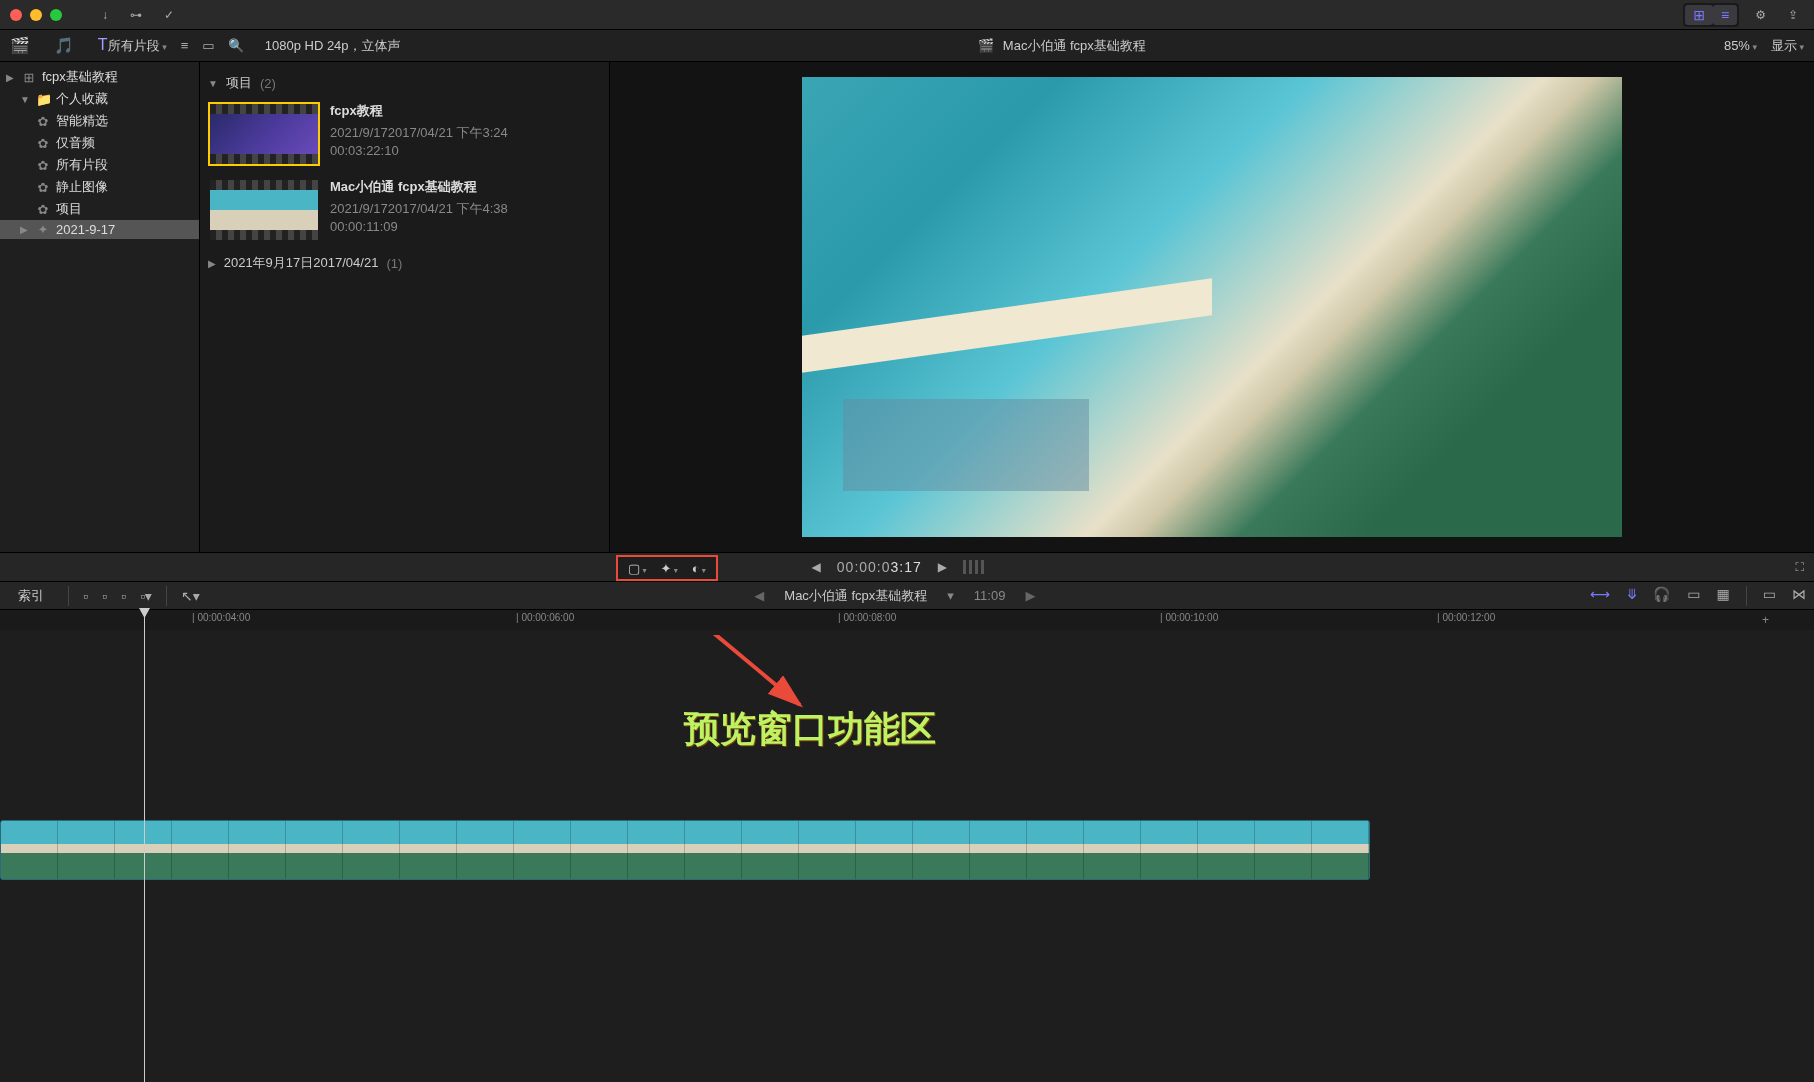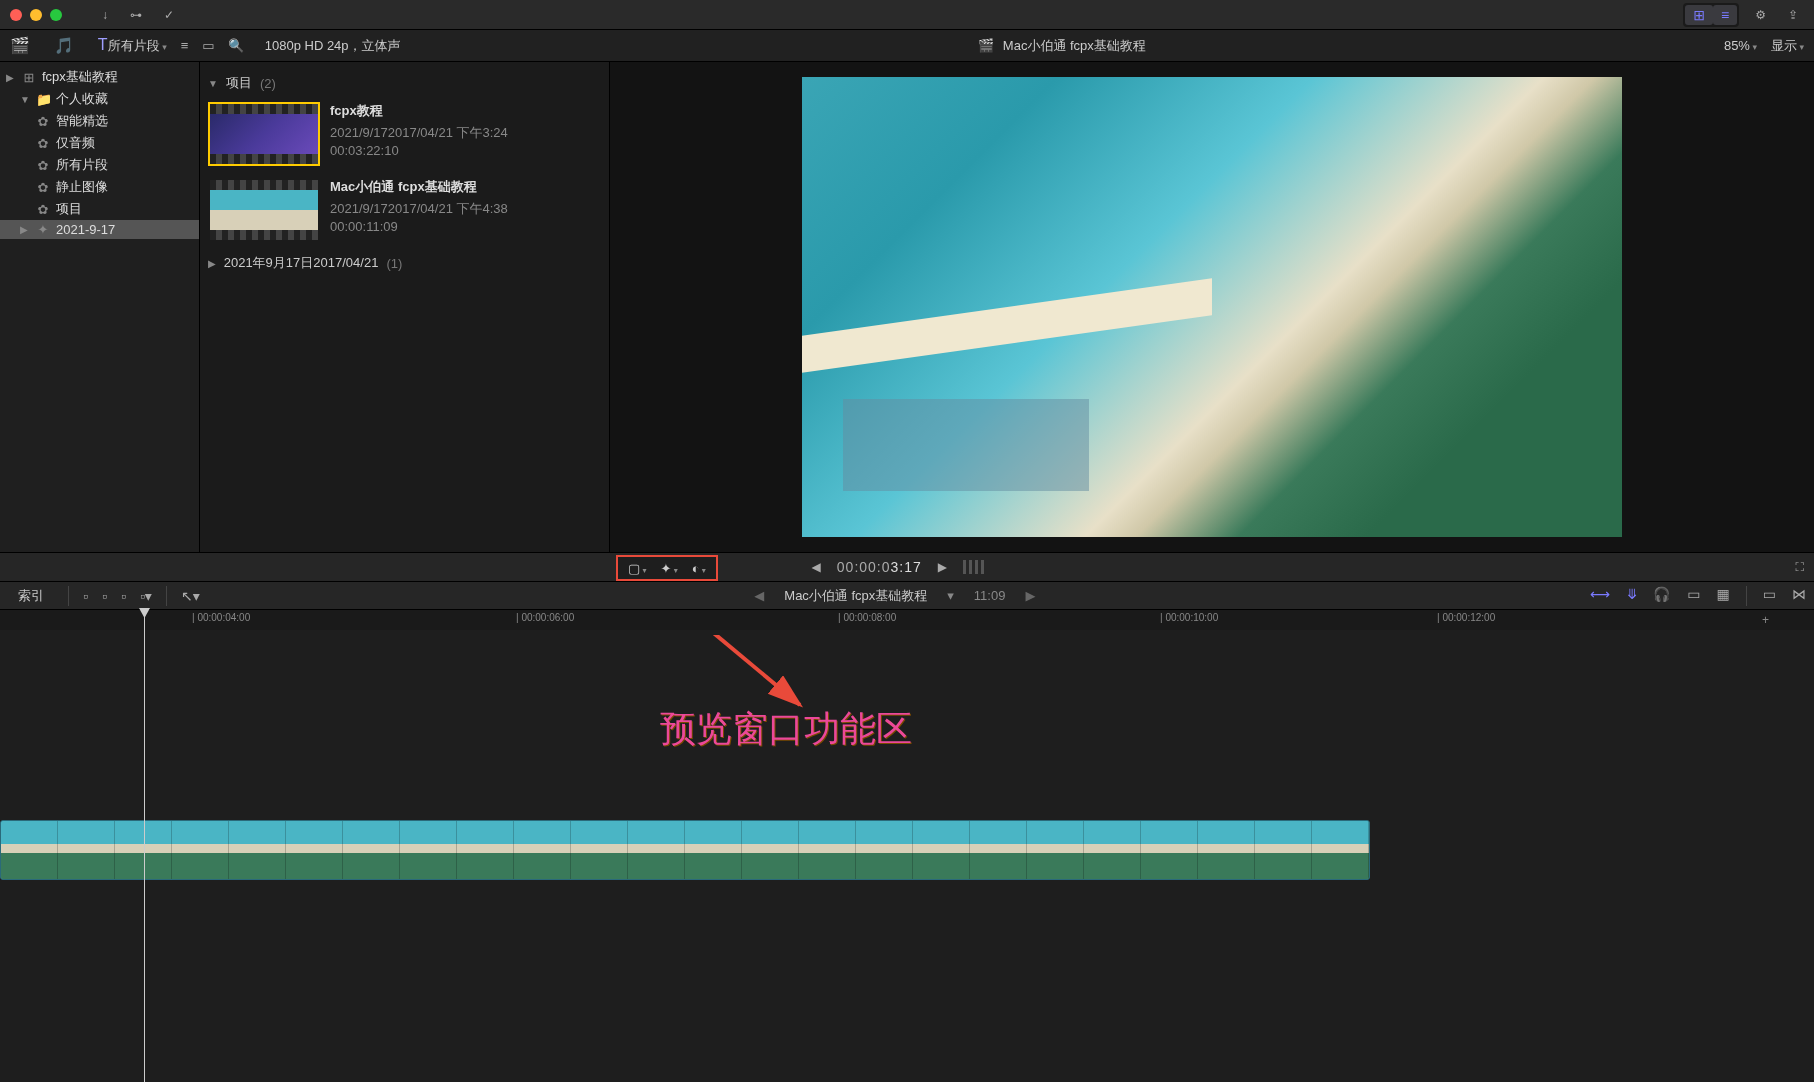--- a/index.html
+++ b/index.html
@@ -91,21 +91,21 @@
 
 
 .ruler { height: 20px; background: #1a1a1a; position: relative; color: #888; font-size: 10px; }
 .ruler .tick { position: absolute; top: 2px; }
 .ruler .ph { position: absolute; top: 0; bottom: 0; width: 1px; background: #ccc; left: 144px; }
 .ruler .ph::before { content:""; position:absolute; top:-2px; left:-5px; width:11px; height:10px; background:#ccc; clip-path: polygon(0 0,100% 0,50% 100%); }
 .ruler .pl { position: absolute; top: 3px; left: 1762px; color: #888; font-size: 12px; }
 
 
 .tl-body { height: 480px; background: #1e1e1e; position: relative; }
-.annot { position: absolute; left: 660px; top: 75px; color: #ec4899; font-size: 36px; font-weight: normal; text-shadow: 1px 1px 0 #7a4a00; }
+.annot { position: absolute; left: 684px; top: 75px; color: #bef264; font-size: 36px; font-weight: bold; text-shadow: 1px 1px 0 #7a4a00; }
 .arrow { position: absolute; left: 700px; top: 5px; width: 120px; height: 80px; }
 .arrow svg { width: 100%; height: 100%; }
 .clipbar { position: absolute; left: 0; top: 190px; width: 1370px; height: 60px; background: #3a8a9a; border: 1px solid #2a6a7a; border-radius: 3px; overflow: hidden; }
 .clipbar .frames { display: flex; height: 100%; }
 .clipbar .frames span { flex: 1; background: linear-gradient(180deg,#4ab5c5 40%,#d8d0b8 40%,#d8d0b8 55%,#3a7a5a 55%); border-right:1px solid rgba(0,0,0,.2); }
 .clipbar .audio { position: absolute; left:0; right:0; bottom:-10px; height:10px; background:#2a5a6a; }
 .playline { position: absolute; left: 144px; top: 0; bottom: 0; width: 1px; background: #ccc; }
 </style>
 </head>
 <body>

